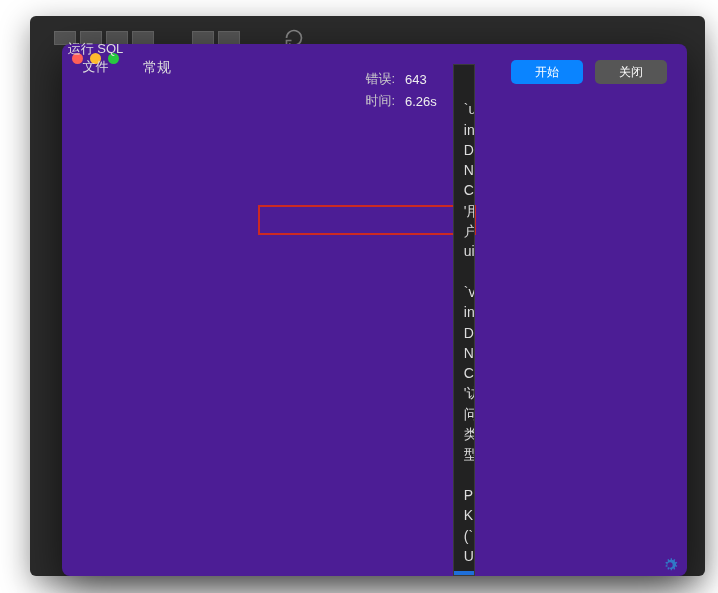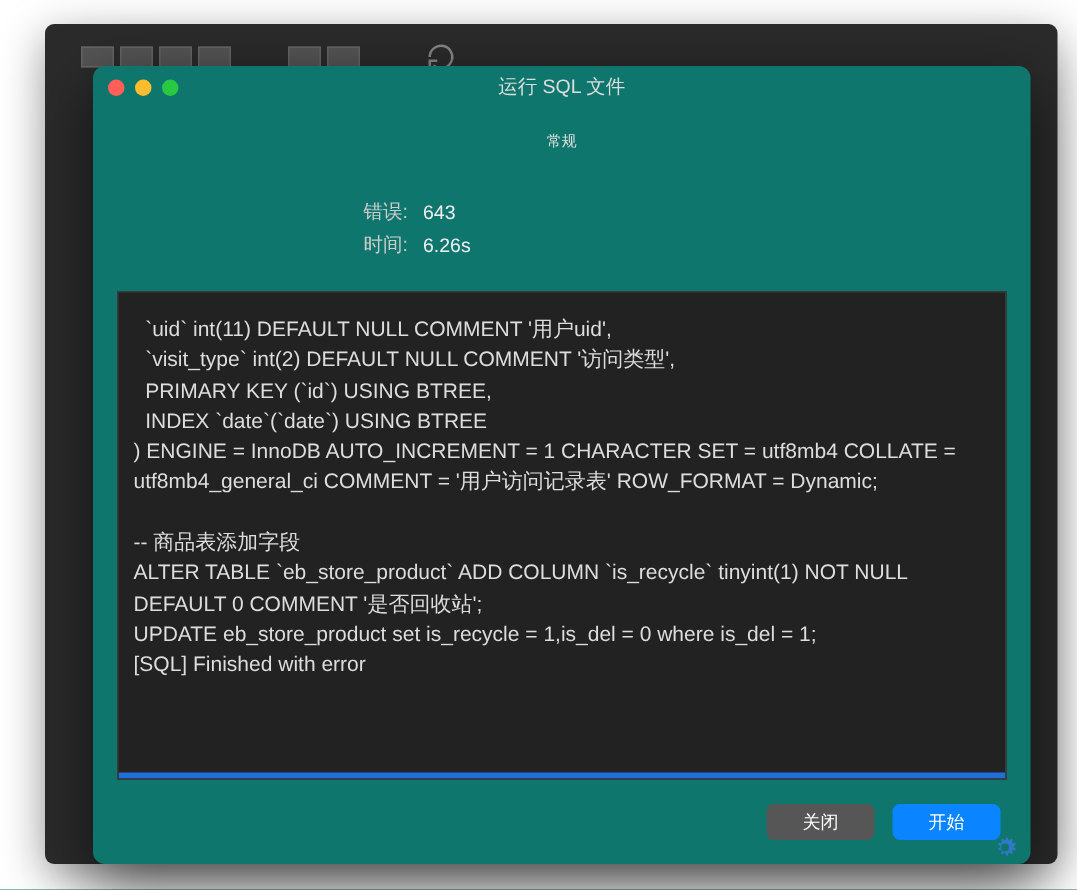--- a/index.html
+++ b/index.html
@@ -2,28 +2,28 @@
 <html><head>
   <meta charset="utf-8">
   <style>
     * { margin:0; padding:0; box-sizing:border-box; }
     body { font-family: -apple-system,"Helvetica Neue",sans-serif; background:#fff; width:718px; height:593px; overflow:hidden; position:relative; }
     .toolbar-back { position:absolute; left:30px; top:16px; width:675px; height:560px; background:#2b2b2b; border-radius:6px; box-shadow:0 8px 30px rgba(0,0,0,.4); padding:12px 0; }
     .toolbar-back .tiles { display:flex; gap:4px; padding:0 24px; align-items:center; }
     .tiles .tile { width:22px; height:14px; background:#555; border:1px solid #666; }
     .tiles .gap { width:30px; }
     .tiles .reload { margin-left:40px; width:20px; height:20px; color:#888; }
-    .dialog { position:absolute; left:62px; top:44px; width:625px; height:532px; background:#0f766e; border-radius:8px; box-shadow:0 12px 40px rgba(0,0,0,.6); display:flex; flex-direction:column; }
+    .dialog { position:absolute; left:62px; top:44px; width:625px; height:532px; background:#4c1d95; border-radius:8px; box-shadow:0 12px 40px rgba(0,0,0,.6); display:flex; flex-direction:row; }
     .titlebar { height:28px; display:flex; align-items:center; position:relative; padding:0 10px; }
     .traffic { display:flex; gap:7px; }
     .dot { width:11px; height:11px; border-radius:50%; }
     .dot.r { background:#ff5f57; } .dot.y { background:#febc2e; } .dot.g { background:#28c840; }
     .dialog-title { position:absolute; left:0; right:0; text-align:center; color:#ddd; font-size:13px; font-weight:500; }
     .tabs { display:flex; justify-content:center; gap:0; margin-top:10px; }
-    .tab { font-size:10px; padding:5px 14px; color:#ddd; cursor:pointer; border-radius:4px; }
+    .tab { font-size:14px; padding:5px 14px; color:#ddd; cursor:pointer; border-radius:4px; }
     .tab.active { background:#0a84ff; color:#fff; }
     .stats { margin-top:24px; padding-left:160px; color:#ddd; font-size:13px; }
     .stats .row { display:flex; gap:10px; height:22px; align-items:center; }
     .stats .row .lbl { width:50px; text-align:right; color:#ccc; }
     .stats .row .val { color:#eee; }
     .highlight { position:absolute; border:2px solid #cc2a22; left:196px; top:161px; width:218px; height:30px; pointer-events:none; }
     .log { flex:1; overflow:auto; margin:20px 16px 0 16px; background:#222; border:1px solid #3a3a3a; padding:14px 10px; position:relative; }
     .log .txt { white-space:pre-wrap; color:#ddd; font-size:14px; line-height:1.45; font-family:-apple-system,sans-serif; }
     .progress { position:absolute; bottom:0; left:0; right:0; height:4px; background:#1e6fd9; }
     .buttons { display:flex; justify-content:flex-end; gap:12px; padding:16px 20px; }
@@ -88,22 +88,22 @@
 ) ENGINE = InnoDB AUTO_INCREMENT = 1 CHARACTER SET = utf8mb4 COLLATE = utf8mb4_general_ci COMMENT = '用户访问记录表' ROW_FORMAT = Dynamic;
 
 -- 商品表添加字段
 ALTER TABLE `eb_store_product` ADD COLUMN `is_recycle` tinyint(1) NOT NULL DEFAULT 0 COMMENT '是否回收站';
 UPDATE eb_store_product set is_recycle = 1,is_del = 0 where is_del = 1;
 [SQL] Finished with error</div>
     <div class="progress"></div>
   </div>
 
   <div class="buttons">
+    <button class="btn start">开始</button>
     <button class="btn close">关闭</button>
-    <button class="btn start">开始</button>
   </div>
 </div>
 
 <span class="bottom-gear">
   <svg viewBox="0 0 24 24" fill="#3178c6">
       <path d="M12 8a4 4 0 1 0 0 8 4 4 0 0 0 0-8zm9 4l2 1-1 2-2-1a8 8 0 0 1-1 2l1 2-2 1-1-2a8 8 0 0 1-2 1l0 2h-2l0-2a8 8 0 0 1-2-1l-1 2-2-1 1-2a8 8 0 0 1-1-2l-2 1-1-2 2-1a8 8 0 0 1 0-2l-2-1 1-2 2 1a8 8 0 0 1 1-2l-1-2 2-1 1 2a8 8 0 0 1 2-1l0-2h2l0 2a8 8 0 0 1 2 1l1-2 2 1-1 2a8 8 0 0 1 1 2l2-1 1 2-2 1a8 8 0 0 1 0 2z"></path>
     </svg>
 </span>
 
 </body></html>

